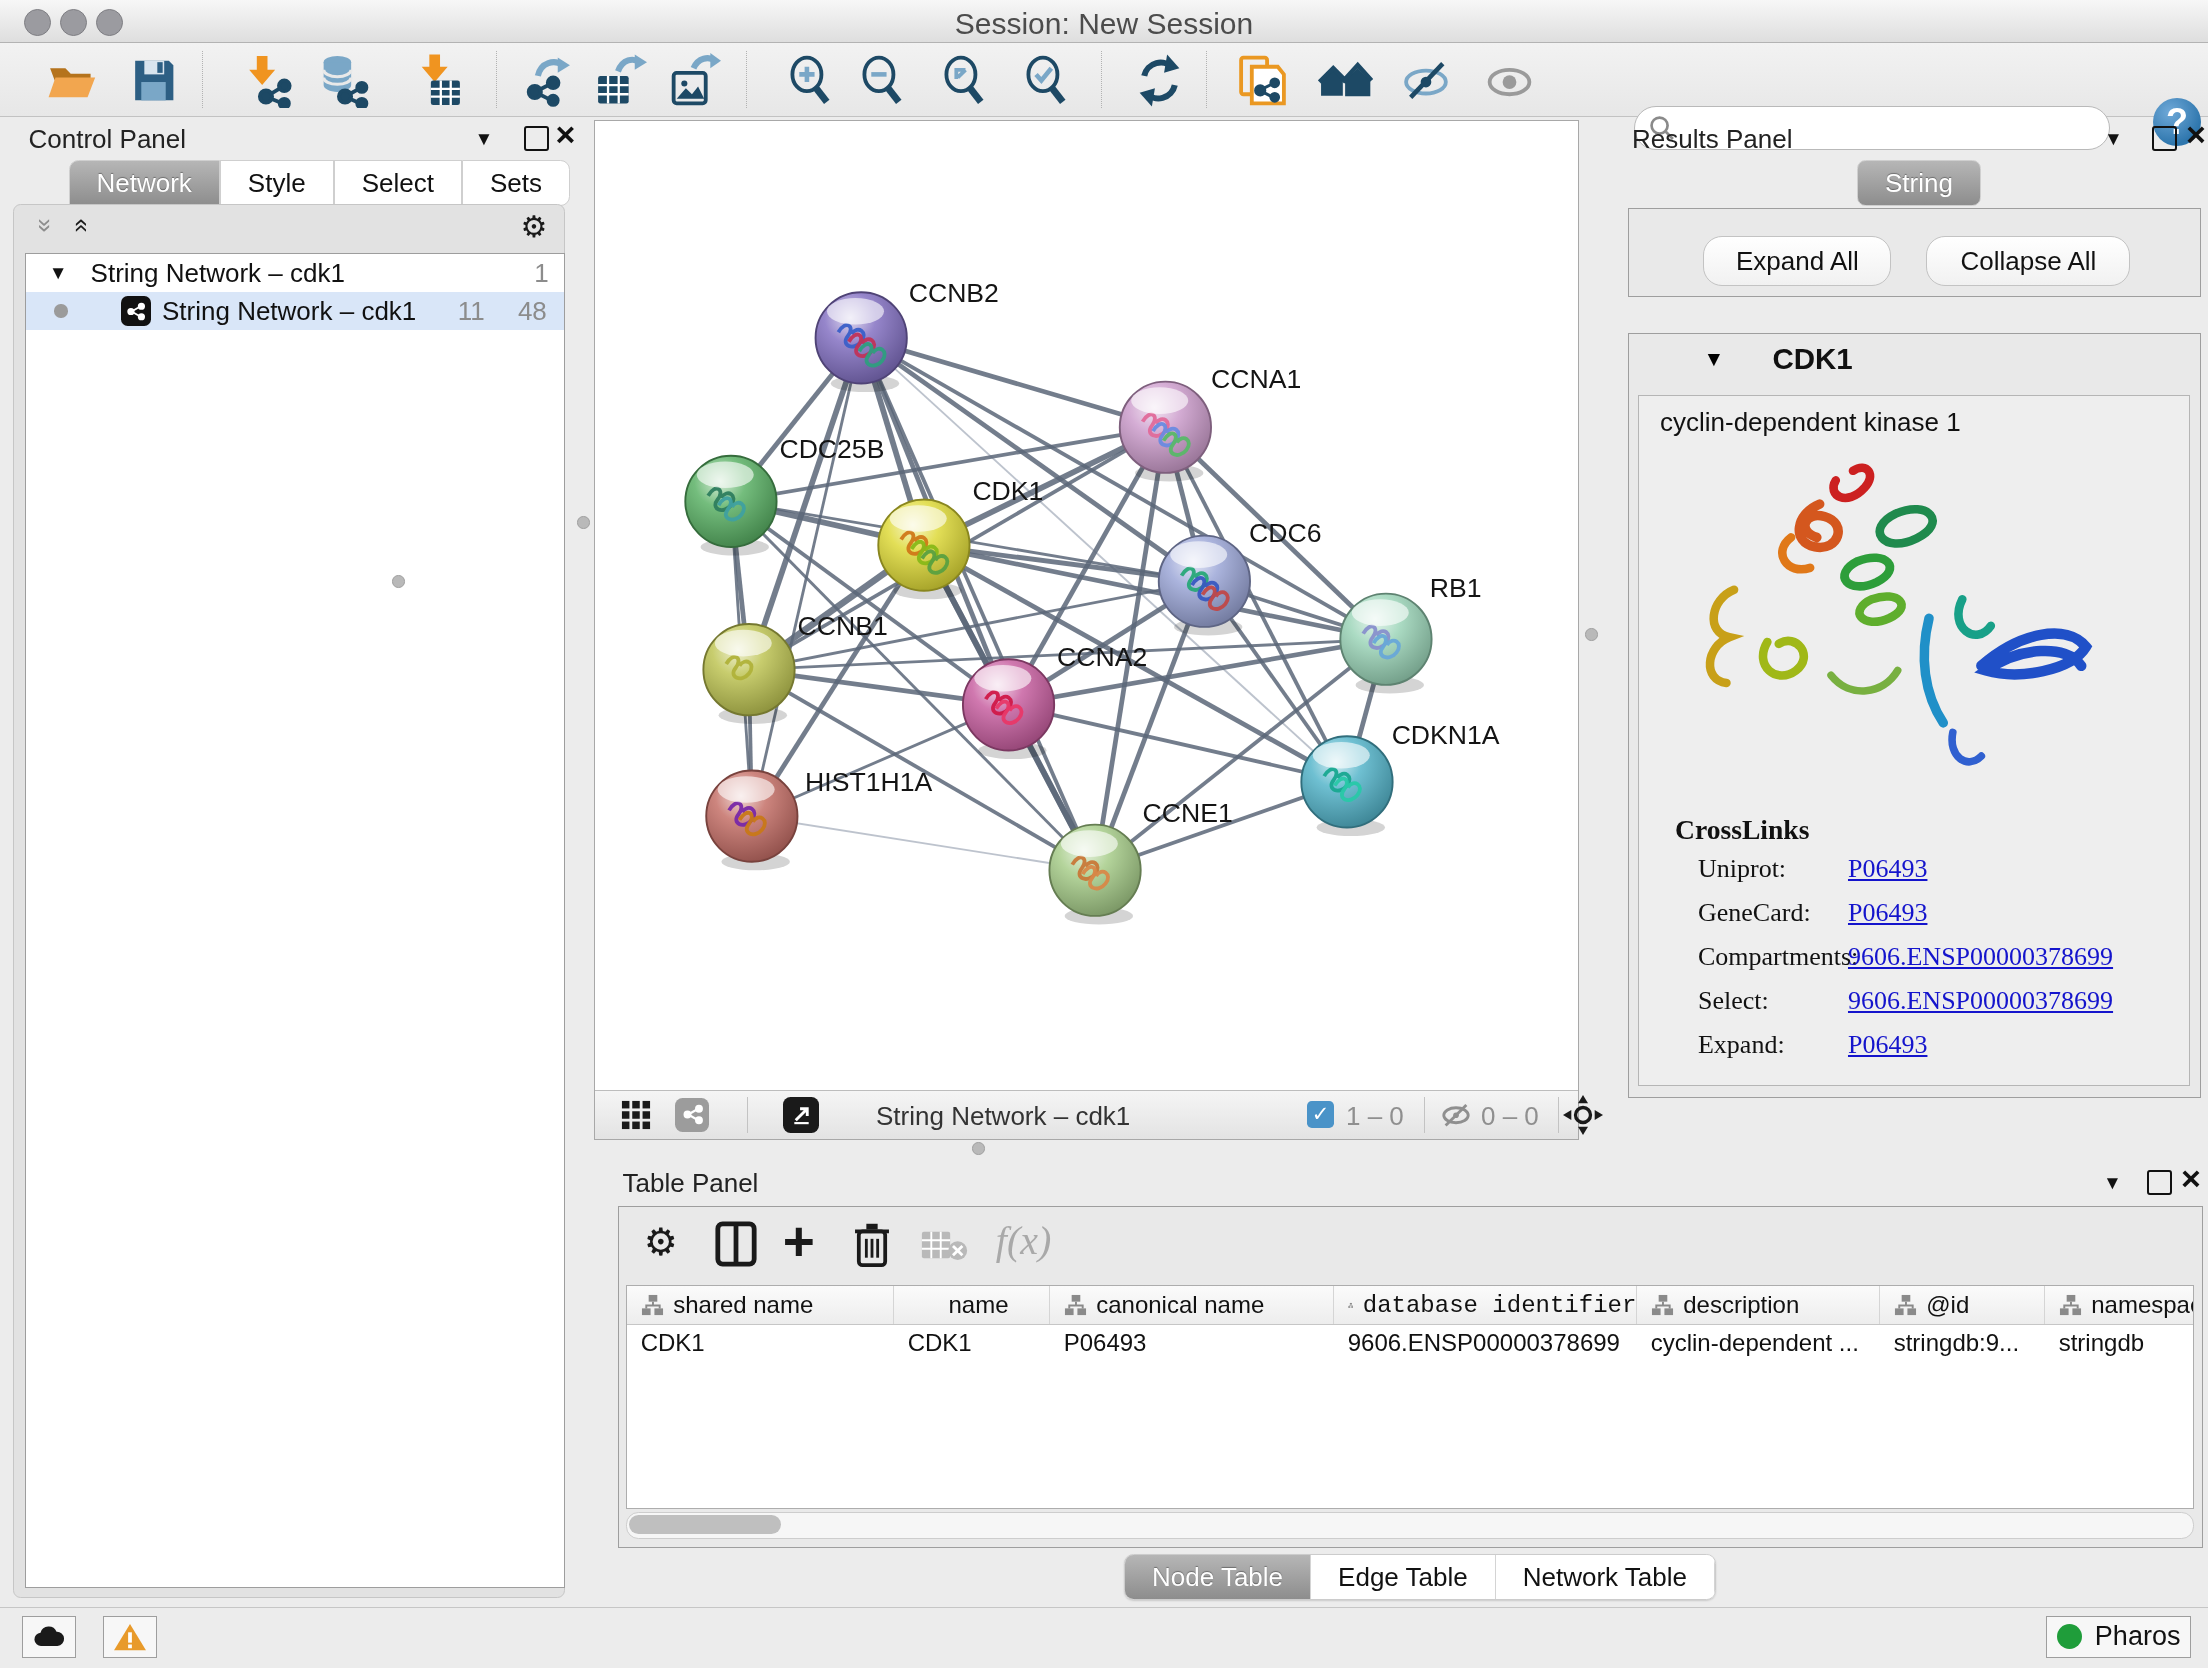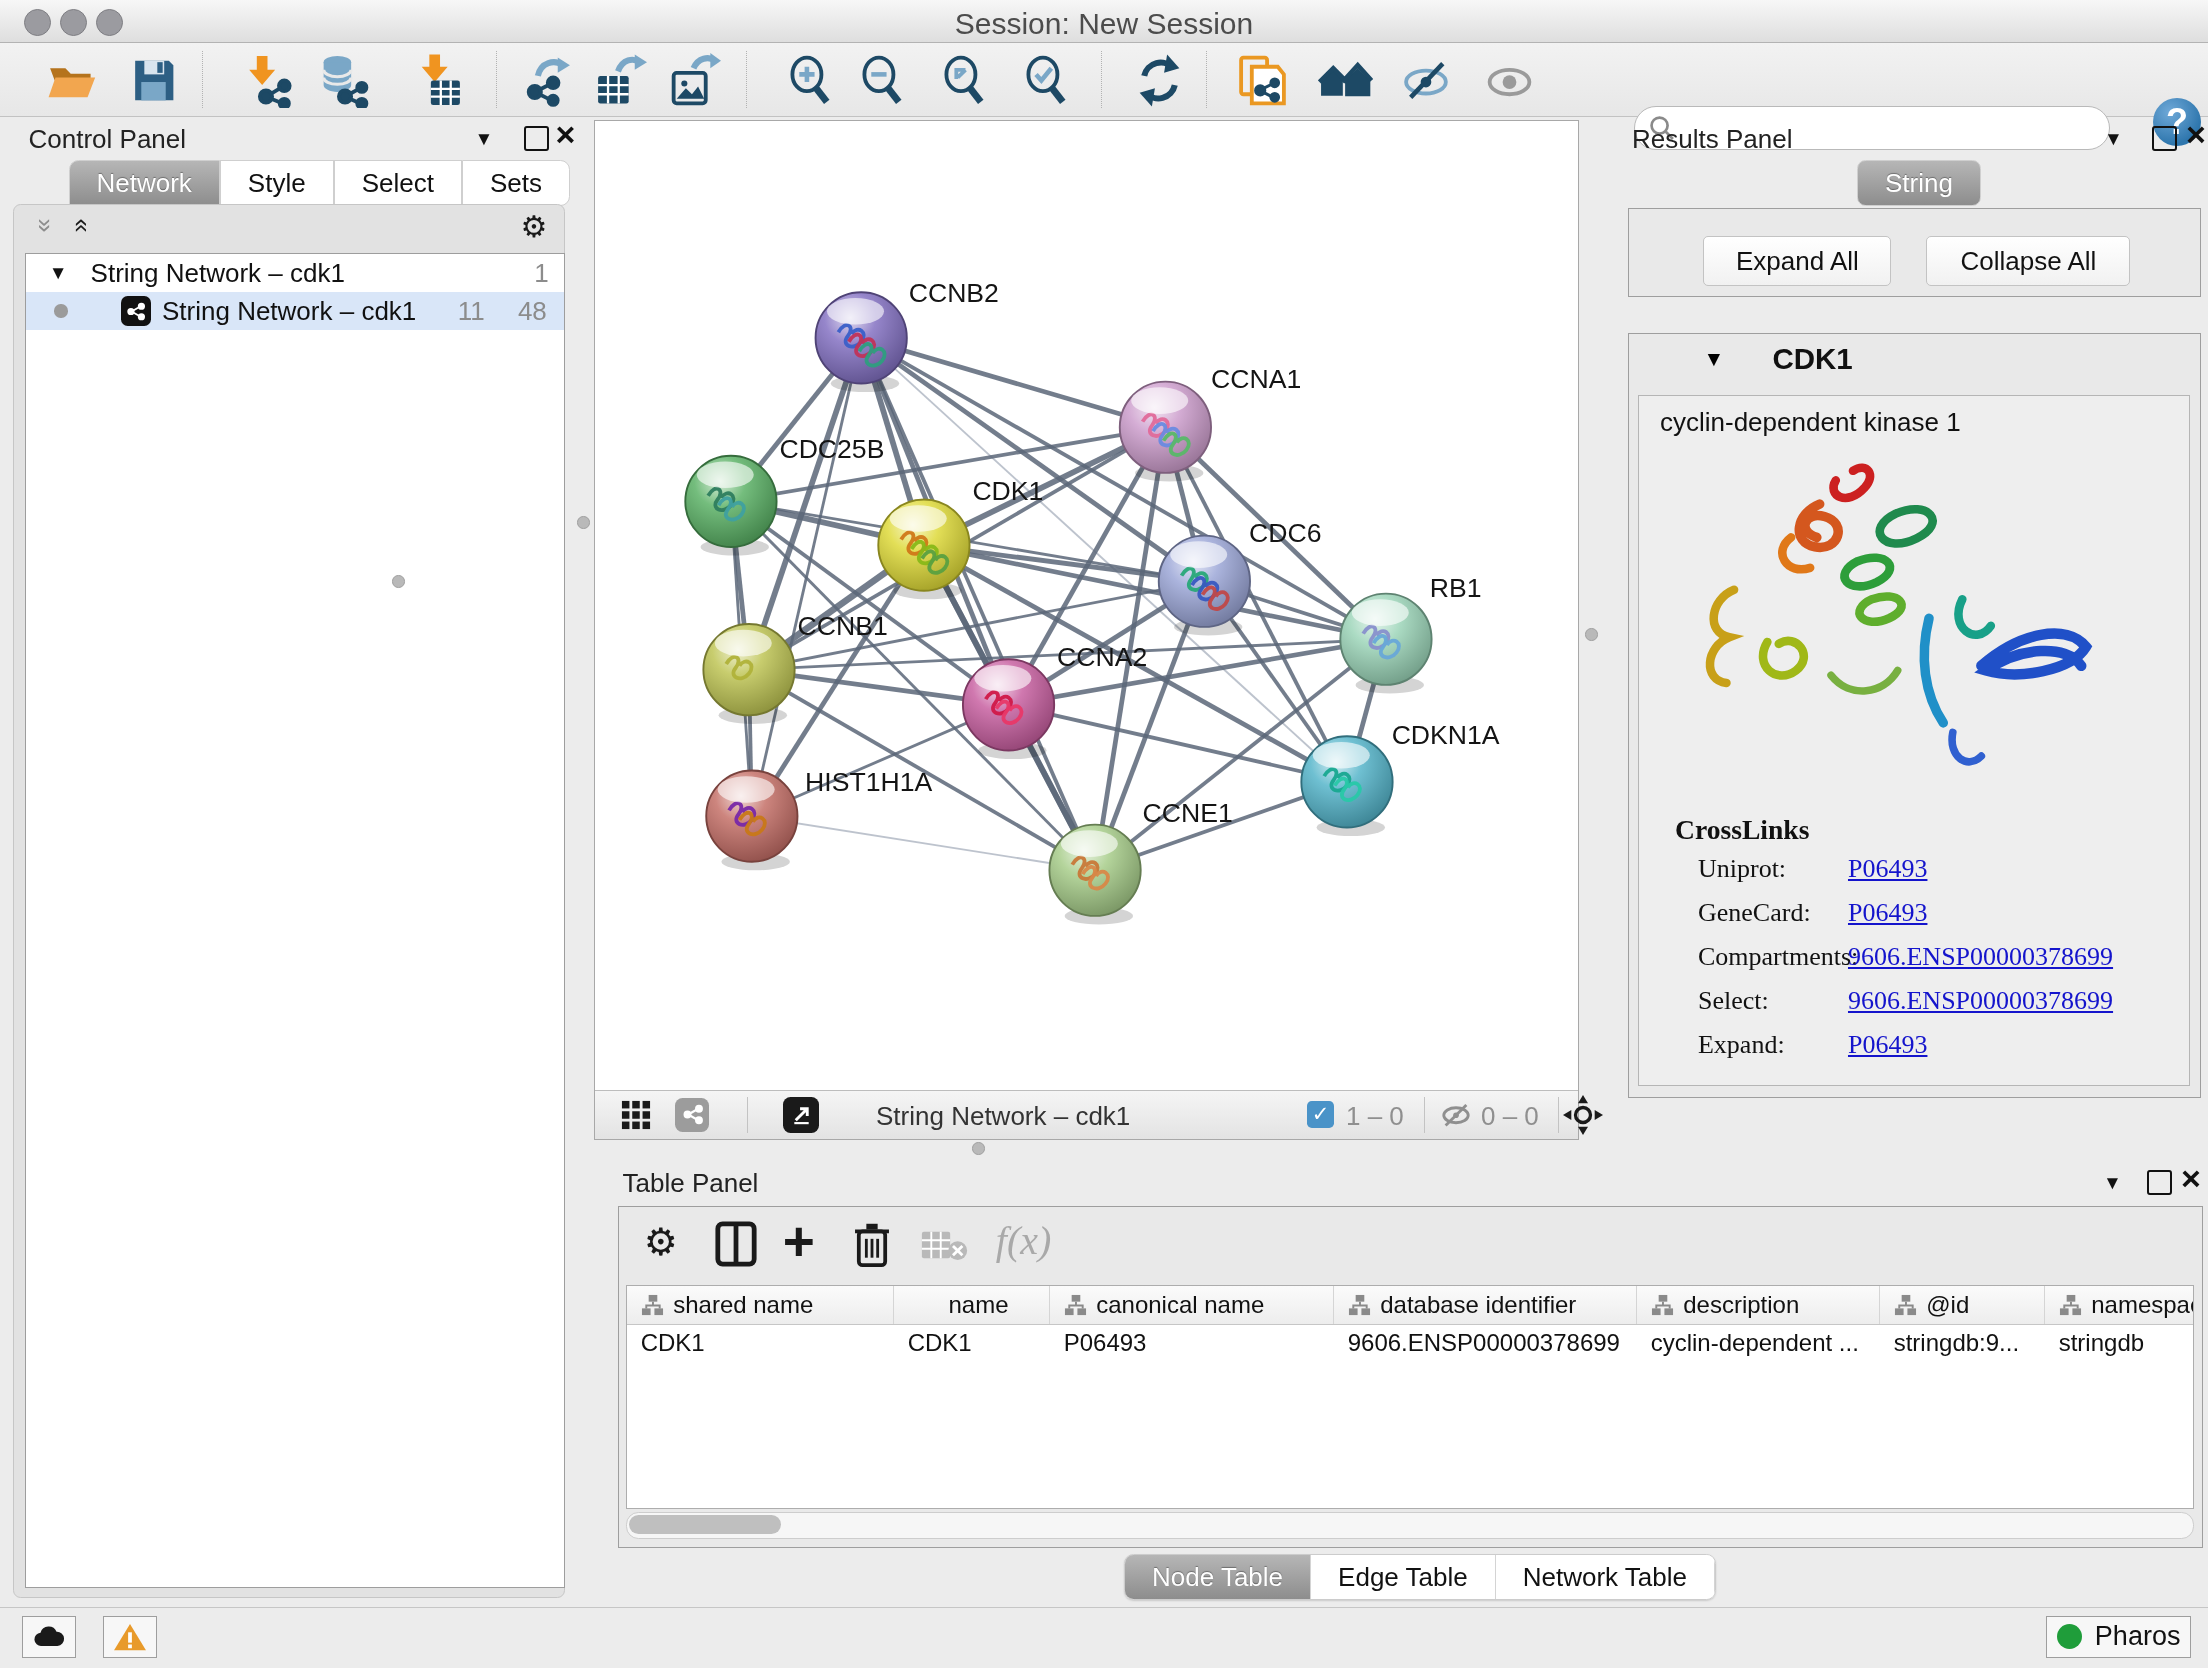--- a/index.html
+++ b/index.html
@@ -40,21 +40,21 @@
   .net-strip{position:absolute;left:0;bottom:0;width:100%;height:48px;background:linear-gradient(#f5f5f5,#e3e3e3);border-top:1px solid #bdbdbd;}
   .strip-sep{position:absolute;top:5.7px;height:36px;border-left:1px solid #c3c3c3;}
   .strip-text{position:absolute;top:9.5px;font-size:26px;color:#333;}
   .strip-gray{color:#8f8f8f;}
   .chk{position:absolute;width:27px;height:27px;background:#4a93c8;border-radius:4.8px;color:#fff;font-size:21px;display:flex;align-items:center;justify-content:center;top:9.5px;}
   .splitter-dot{position:absolute;width:10.5px;height:10.5px;border-radius:50%;background:#b9b9b9;border:1px solid #a0a0a0;}
   
   .results-panel{position:absolute;left:1617px;top:120px;width:592px;height:1488px;}
   .rp-tab{position:absolute;left:240px;top:40px;border-radius:8.6px;}
   .rp-box1{position:absolute;left:11.4px;top:88px;width:573px;height:89px;border:1.9px solid #9e9e9e;background:#e9e9e9;box-sizing:border-box;}
-  .rp-btn{position:absolute;top:27px;height:48px;background:linear-gradient(#ffffff,#f1f1f1);border:1px solid #c3c3c3;border-radius:5px;font-size:26px;display:flex;align-items:center;justify-content:center;cursor:pointer;color:#111;}
+  .rp-btn{position:absolute;top:27px;height:48px;background:linear-gradient(#ffffff,#f1f1f1);border:1px solid #c3c3c3;border-radius:19px;font-size:26px;display:flex;align-items:center;justify-content:center;cursor:pointer;color:#111;}
   .rp-box2{position:absolute;left:11.4px;top:213px;width:573px;height:765px;border:1.9px solid #9e9e9e;background:#e9e9e9;box-sizing:border-box;}
   .rp-inner{position:absolute;left:8.6px;top:61px;width:552px;height:691px;border:1px solid #b5b5b5;background:#eeeeee;box-sizing:border-box;}
   .xl-title{font-family:"Liberation Serif",serif;font-weight:bold;font-size:27.6px;color:#111;}
   .xl-row{font-family:"Liberation Serif",serif;font-size:26px;color:#111;position:relative;height:44px;}
   .xl-label{position:absolute;left:21px;}
   .xl-val{position:absolute;left:171px;color:#1414cc;text-decoration:underline;cursor:pointer;}
   
   .table-panel{position:absolute;left:613px;top:1162px;width:1595px;height:447px;}
   .tp-body{position:absolute;left:4.8px;top:44px;width:1585px;height:342px;background:#e9e9e9;border:1.9px solid #9e9e9e;box-sizing:border-box;}
   .tp-toolbar{position:relative;height:74px;}
@@ -618,21 +618,21 @@
               <svg width="23" height="23" viewBox="0 0 24 24">
                 <g fill="#8a8a8a">
                   <rect x="8" y="1" width="9" height="7"></rect>
                   <rect x="1" y="15" width="9" height="7"></rect>
                   <rect x="14" y="15" width="9" height="7"></rect>
                 </g>
                 <path d="M12.5 8v4M5.5 15v-3h14v3" stroke="#8a8a8a" stroke-width="2" fill="none"></path>
               </svg>
               <span>canonical name</span>
             </div>
-            <div class="tp-hcell" style="width: 303px;">
+            <div class="tp-hcell" style="width: 303px; font-family: Liberation Mono, monospace;">
               <svg width="23" height="23" viewBox="0 0 24 24">
                 <g fill="#8a8a8a">
                   <rect x="8" y="1" width="9" height="7"></rect>
                   <rect x="1" y="15" width="9" height="7"></rect>
                   <rect x="14" y="15" width="9" height="7"></rect>
                 </g>
                 <path d="M12.5 8v4M5.5 15v-3h14v3" stroke="#8a8a8a" stroke-width="2" fill="none"></path>
               </svg>
               <span>database identifier</span>
             </div>

